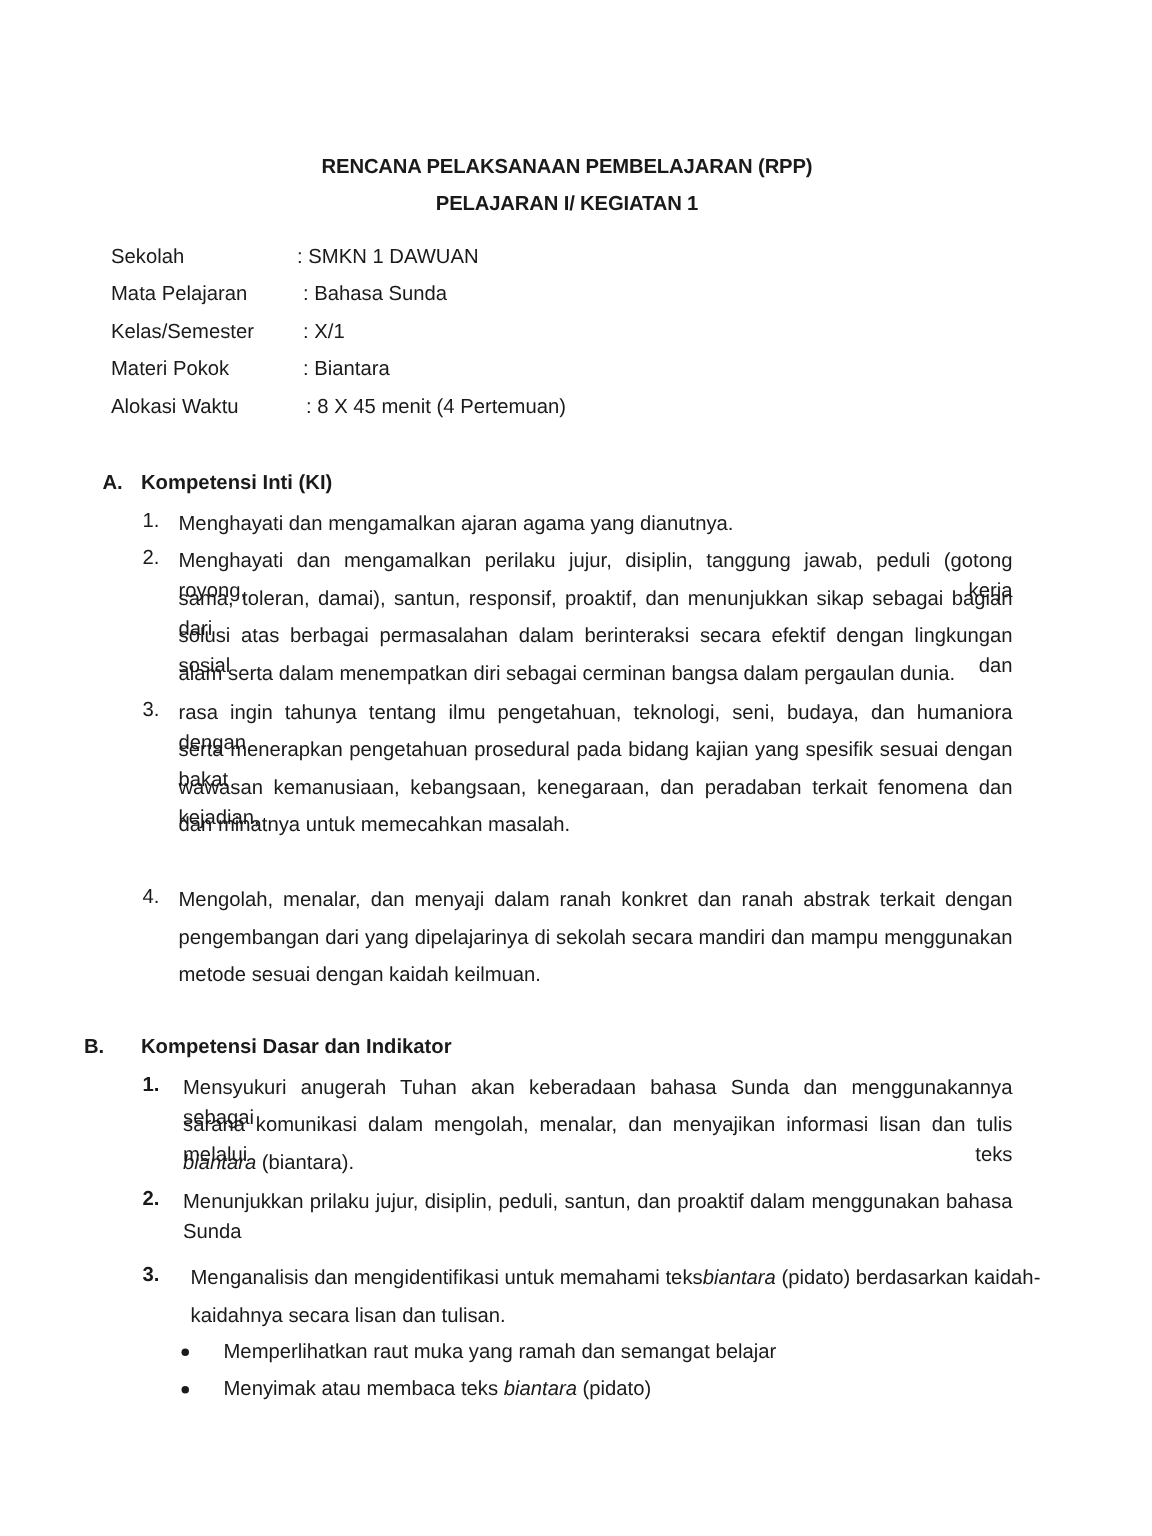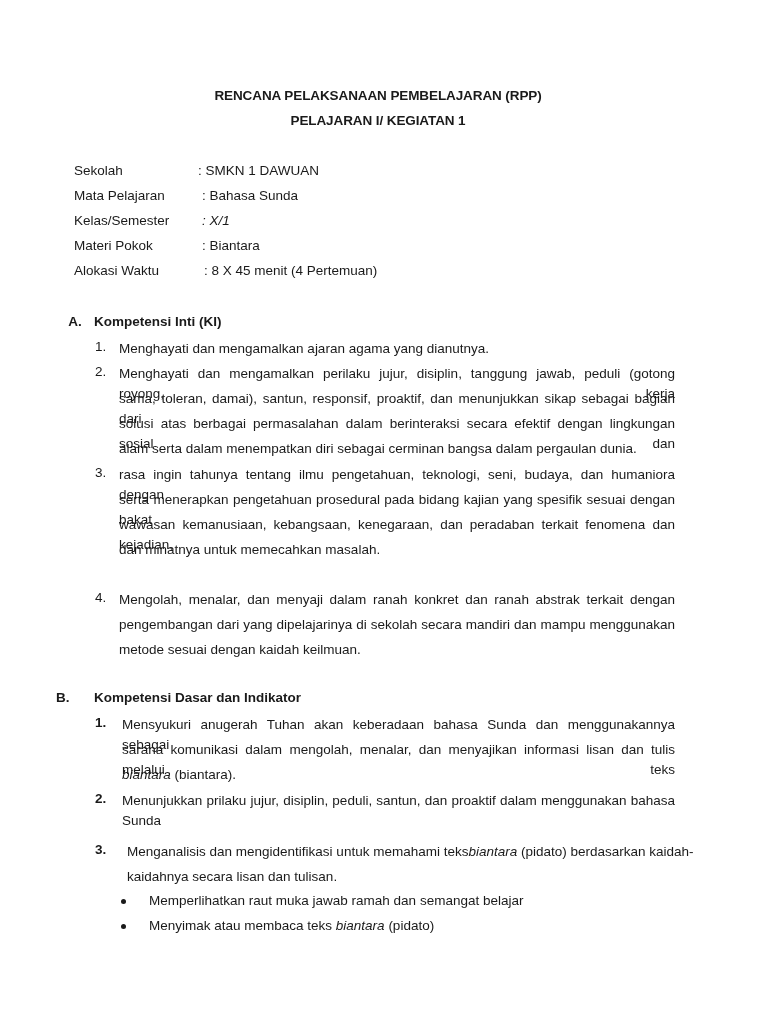--- a/index.html
+++ b/index.html
@@ -4,21 +4,21 @@
 <style>
   html, body { margin: 0; padding: 0; background: #ffffff; }
   body {
     width: 768px; height: 1024px; overflow: hidden; position: relative;
     font-family: "Liberation Sans", sans-serif; color: #1a1a1a;
     font-size: 13px;
   }
   .page { position: absolute; left: 0; top: 0; width: 768px; height: 1024px; }
   .title {
     position: absolute; left: 0; width: 756px; text-align: center;
-    font-weight: bold; font-size: 13.5px; letter-spacing: -0.1px;
+    font-weight: bold; font-size: 13.5px; letter-spacing: -0.1px; margin-top: 15px;
   }
   .meta-row { position: absolute; left: 74px; font-size: 13.5px; white-space: nowrap; }
   .meta-label { display: inline-block; }
   .meta-value { position: absolute; white-space: nowrap; }
   .section-head {
     position: absolute; left: 56px; font-weight: bold; font-size: 13.5px; white-space: nowrap;
   }
   .section-head .letter { display: inline-block; width: 38px; }
   .item { position: absolute; font-size: 13.5px; }
   .item .num { position: absolute; left: 0; top: 0; }
@@ -42,21 +42,21 @@
   <div class="meta-row" style="top:163px;">
     <span class="meta-label">Sekolah</span>
     <span class="meta-value" style="left:124px;">: SMKN 1 DAWUAN</span>
   </div>
   <div class="meta-row" style="top:188px;">
     <span class="meta-label">Mata Pelajaran</span>
     <span class="meta-value" style="left:128px;">: Bahasa Sunda</span>
   </div>
   <div class="meta-row" style="top:213px;">
     <span class="meta-label">Kelas/Semester</span>
-    <span class="meta-value" style="left:128px;font-style:italic;">: X/1</span>
+    <span class="meta-value" style="left:128px;">: X/1</span>
   </div>
   <div class="meta-row" style="top:238px;">
     <span class="meta-label">Materi Pokok</span>
     <span class="meta-value" style="left:128px;">: Biantara</span>
   </div>
   <div class="meta-row" style="top:263px;">
     <span class="meta-label">Alokasi Waktu</span>
     <span class="meta-value" style="left:130px;">: 8 X 45 menit (4 Pertemuan)</span>
   </div>
 
@@ -128,20 +128,20 @@
           <span style="flex:1"></span>
           <i>biantara</i>
           <span style="white-space:pre"> (pidato) berdasarkan kaidah-</span>
       </div>
       <div class="line">kaidahnya secara lisan dan tulisan.</div>
     </div>
   </div>
 
   <div class="bullet" style="left:121px; top:893px;">
     <span class="dot"></span>
-    <span class="btext">Memperlihatkan raut muka jawab ramah dan semangat belajar</span>
+    <span class="btext">Memperlihatkan raut muka yang ramah dan semangat belajar</span>
   </div>
   <div class="bullet" style="left:121px; top:918px;">
     <span class="dot"></span>
     <span class="btext"><span>Menyimak atau membaca teks </span><i>biantara</i><span> (pidato)</span></span>
   </div>
 
 </div>
 
 </body></html>

